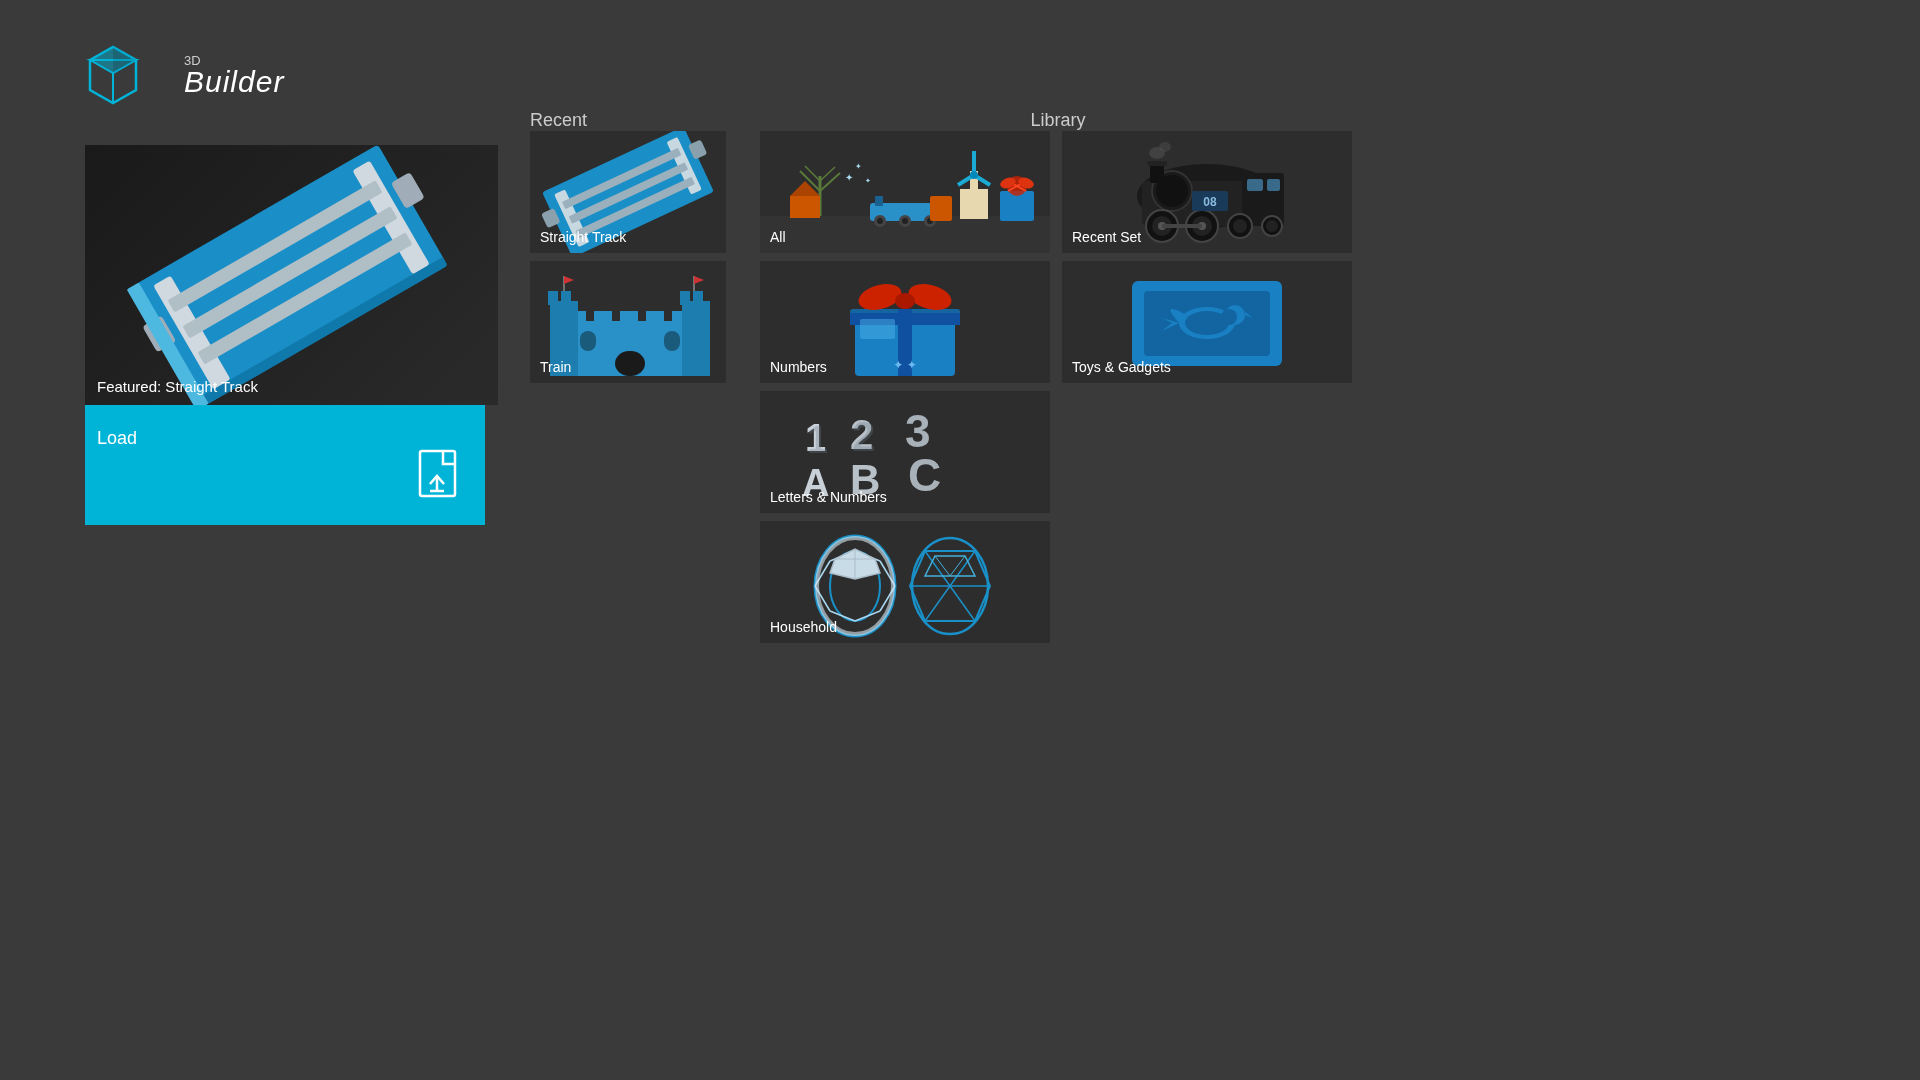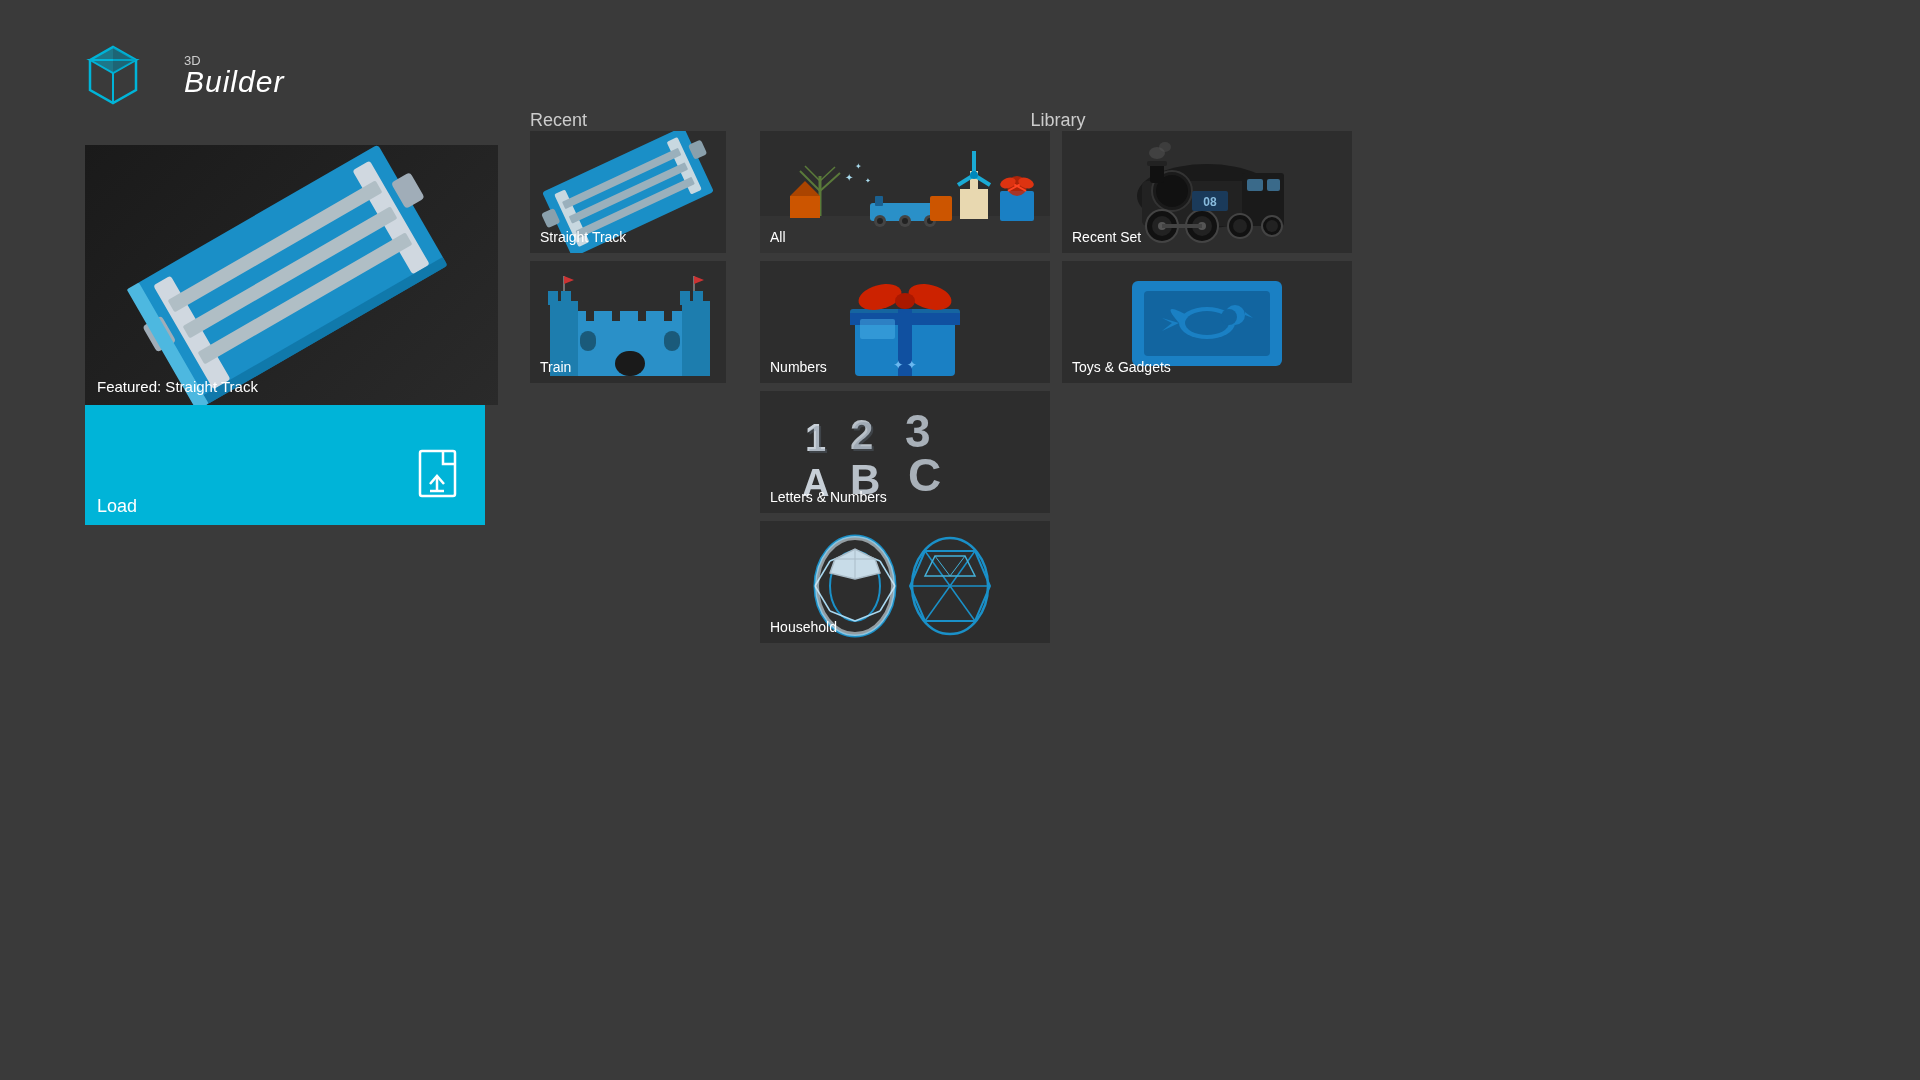--- a/index.html
+++ b/index.html
@@ -75,22 +75,22 @@
       font-weight: 300;
     }
     .load-tile {
       width: 400px;
       height: 120px;
       background-color: #00b4d8;
       position: relative;
       overflow: hidden;
       cursor: pointer;
       display: flex;
-      align-items: flex-end;
-      padding: 8px 12px;
+      align-items: flex-start;
+      padding: 23px 12px;
     }
     .load-label {
       font-size: 18px;
       color: #ffffff;
       font-weight: 300;
     }
     .load-icon-area {
       position: absolute;
       right: 20px;
       bottom: 15px;

